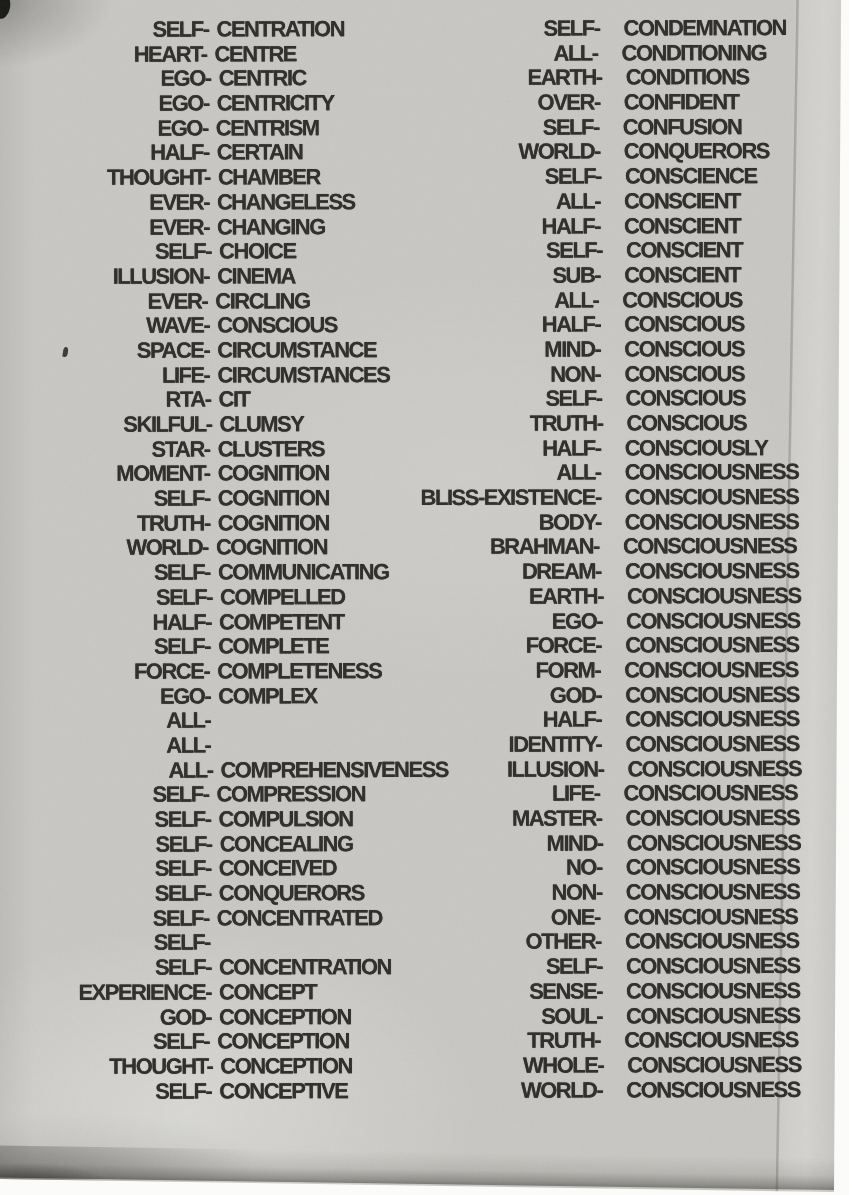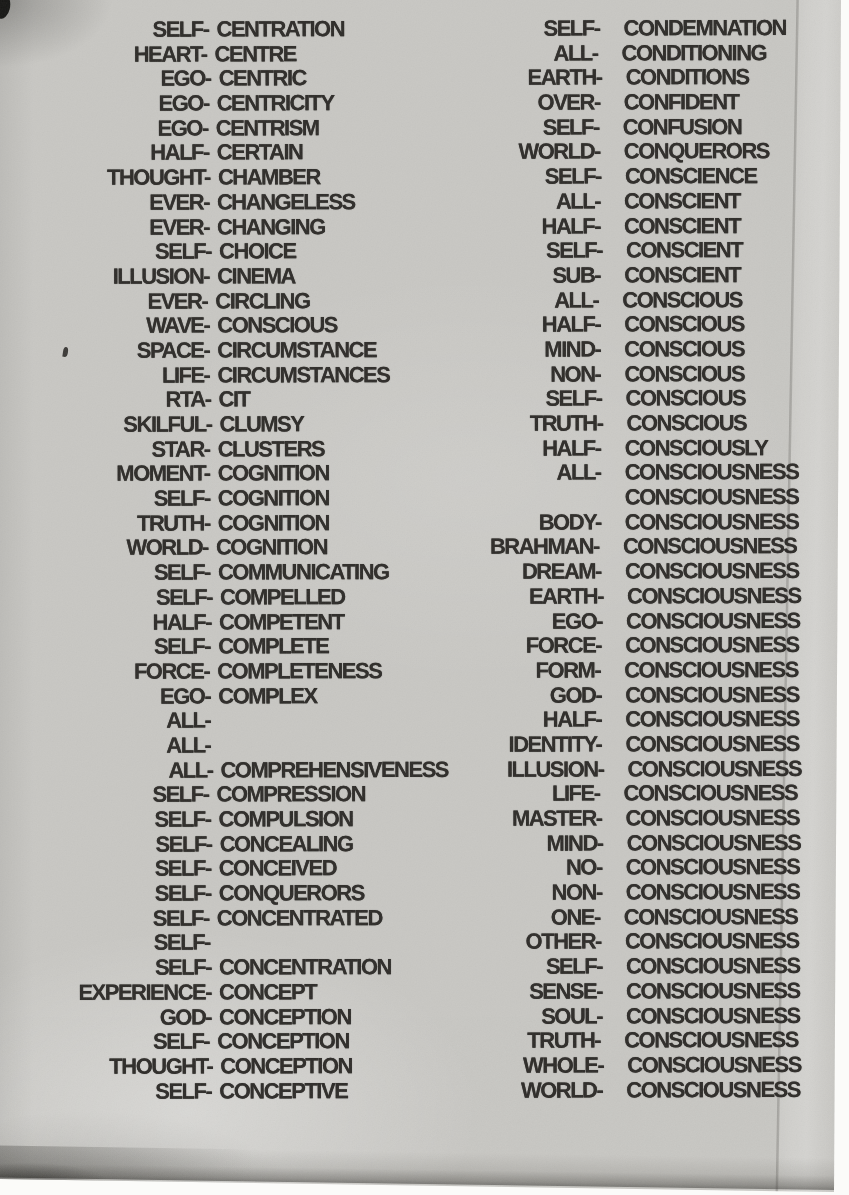--- a/index.html
+++ b/index.html
@@ -381,20 +381,21 @@
           </div>
           <div class="row">
             <span class="pre">HALF-</span>
             <span class="suf">CONSCIOUSLY</span>
           </div>
           <div class="row">
             <span class="pre">ALL-</span>
             <span class="suf">CONSCIOUSNESS</span>
           </div>
           <div class="row">
+            <span class="pre">BLISS-EXISTENCE-</span>
             <span class="suf">CONSCIOUSNESS</span>
           </div>
           <div class="row">
             <span class="pre">BODY-</span>
             <span class="suf">CONSCIOUSNESS</span>
           </div>
           <div class="row">
             <span class="pre">BRAHMAN-</span>
             <span class="suf">CONSCIOUSNESS</span>
           </div>

